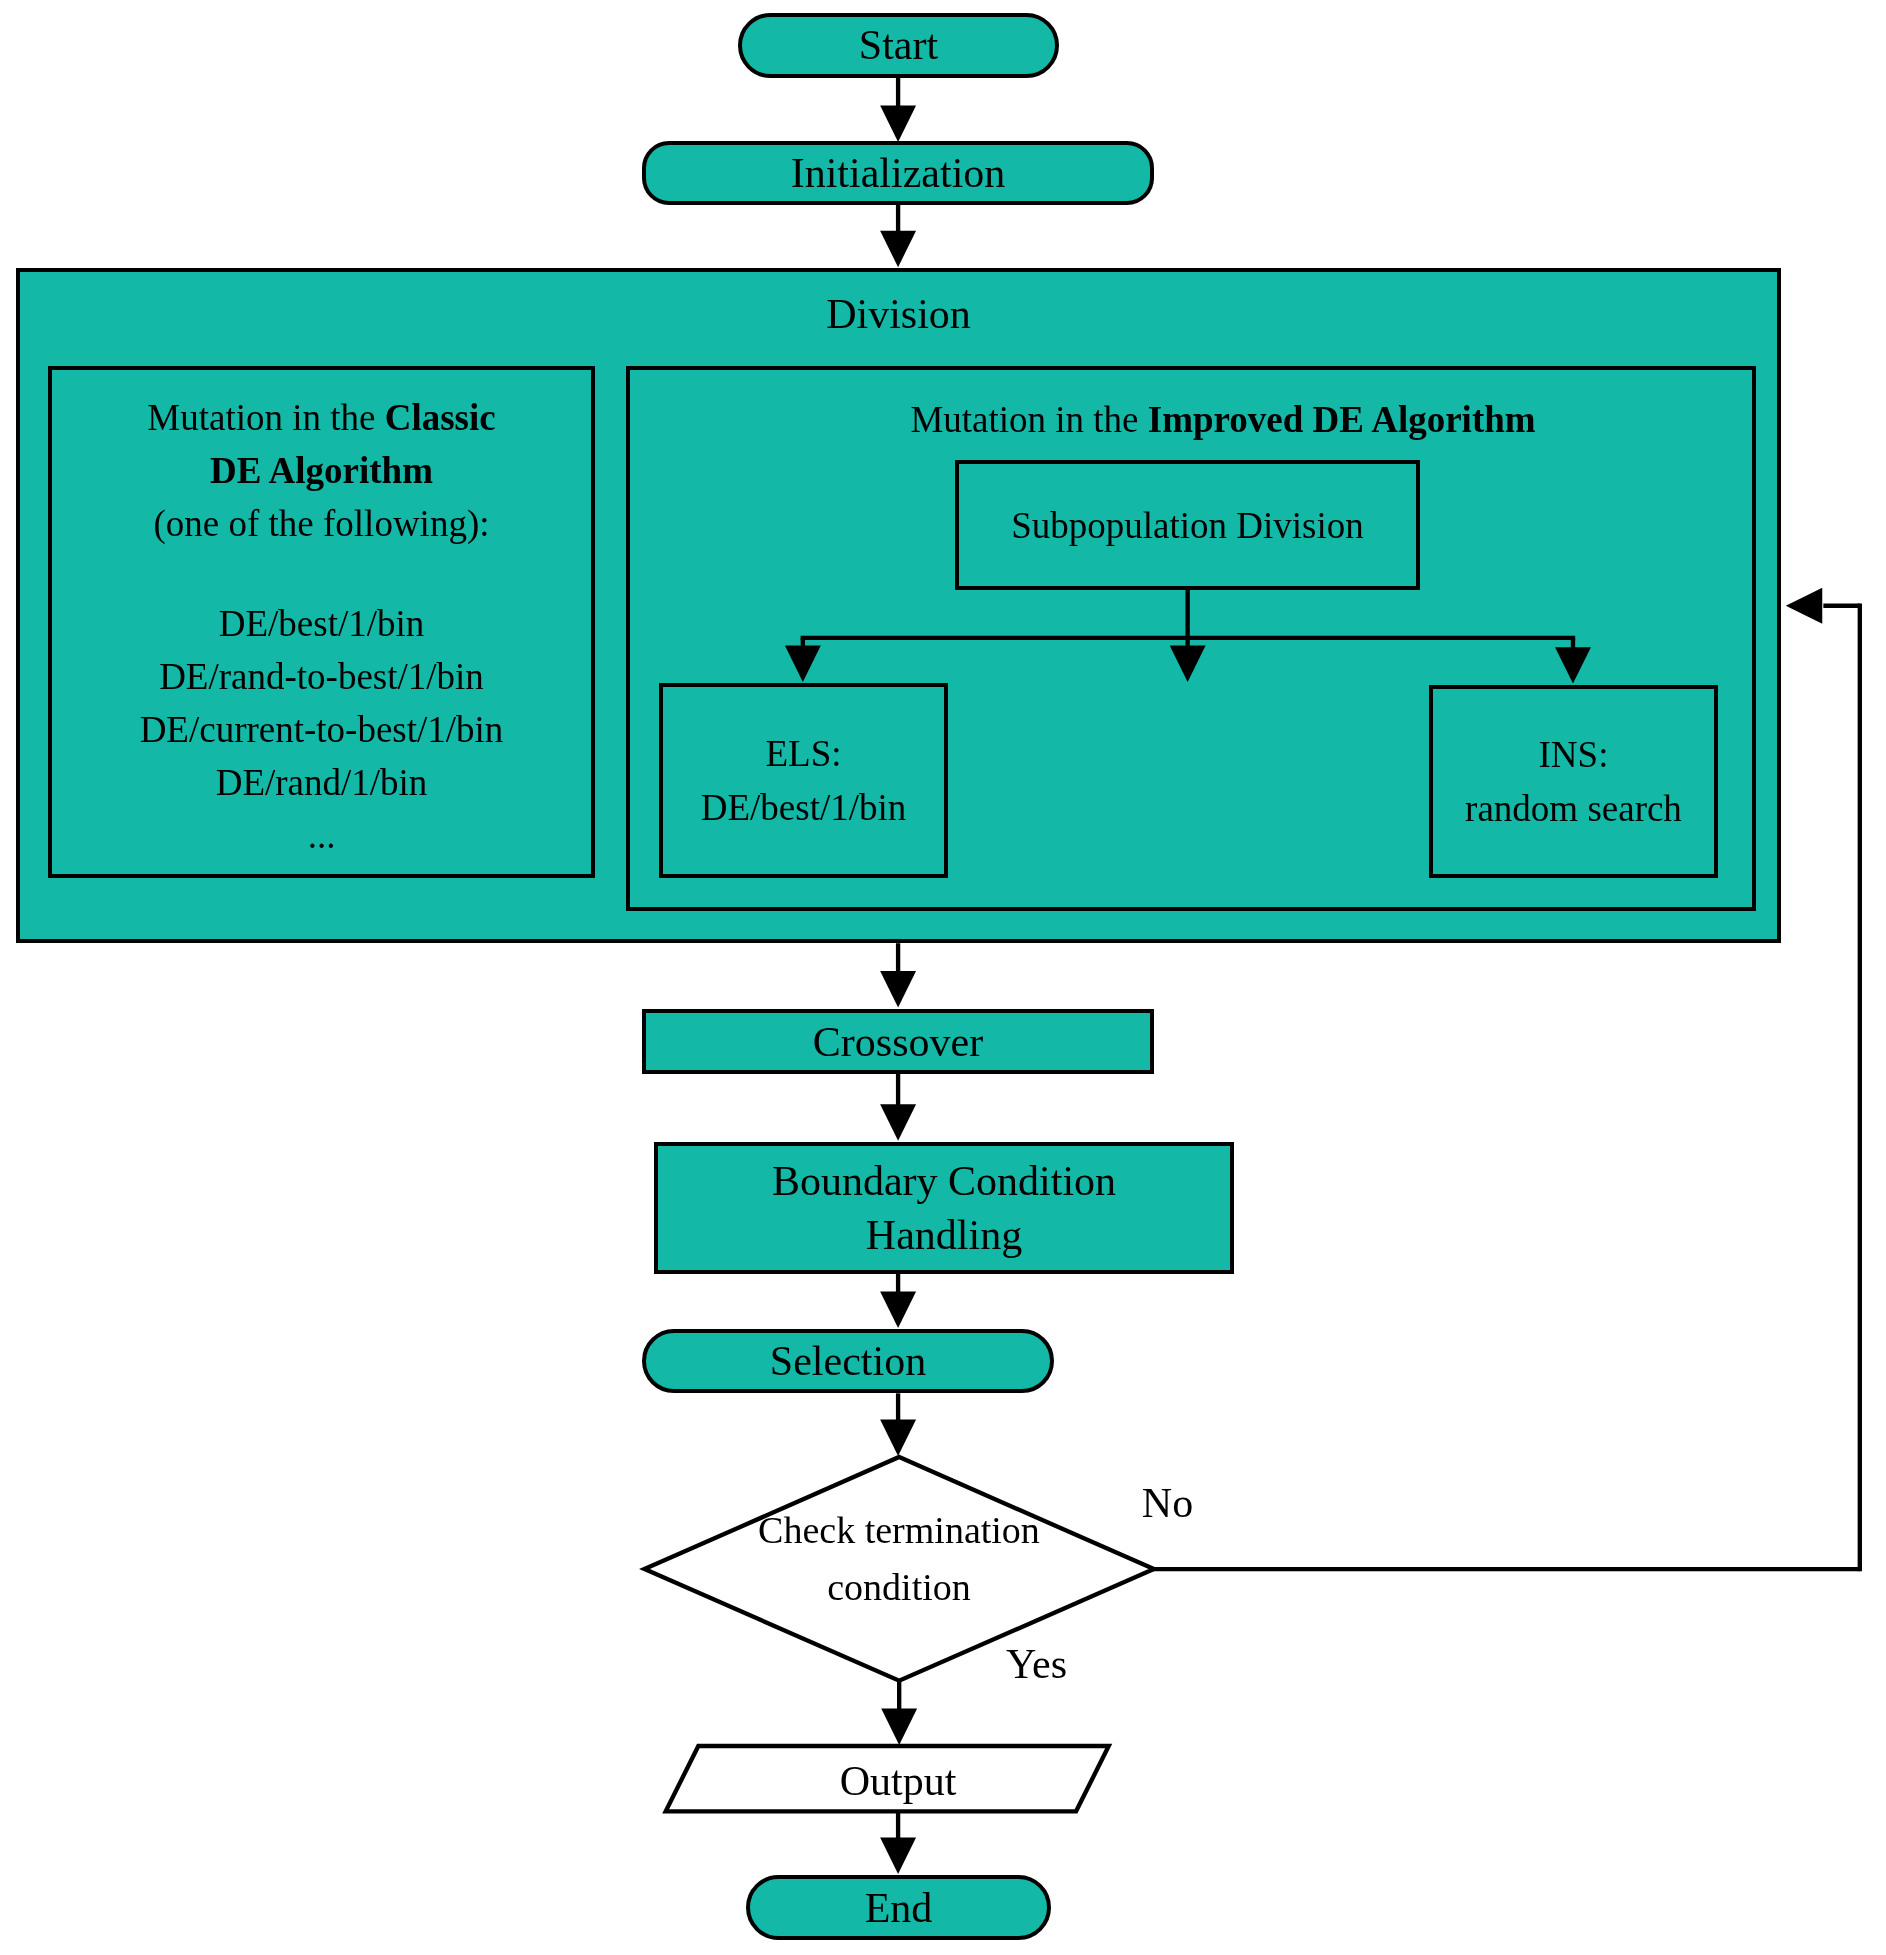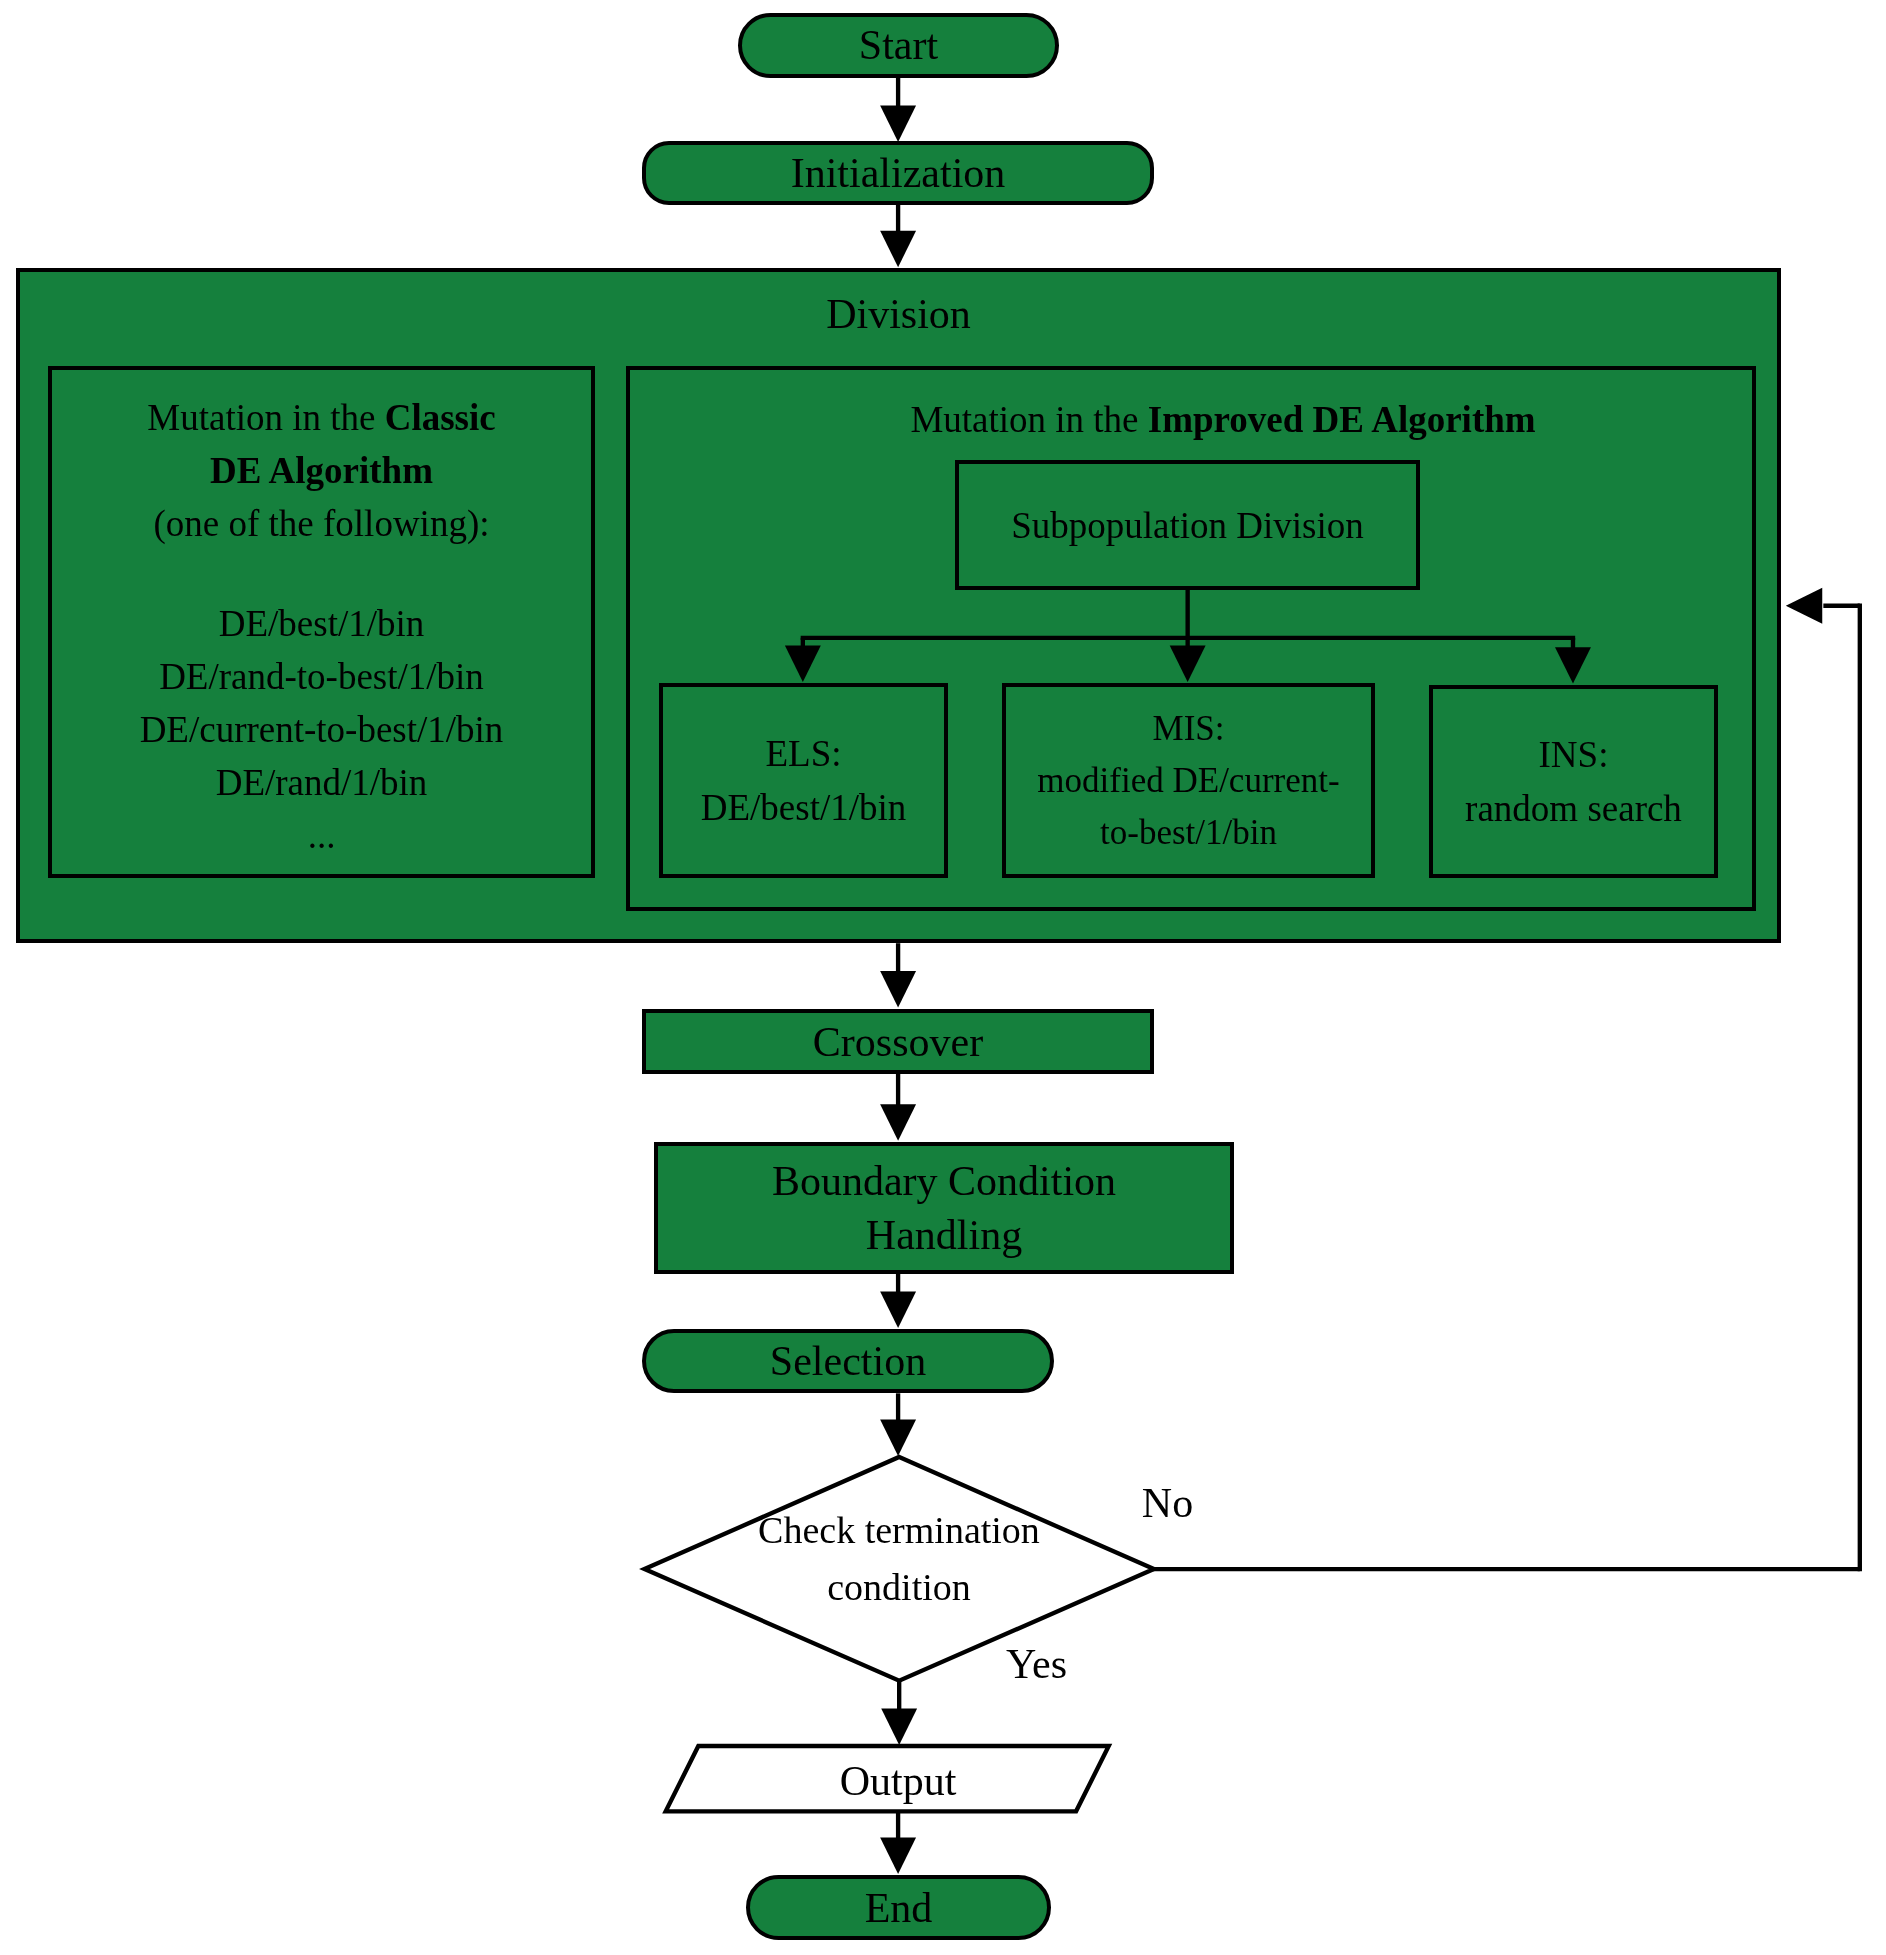--- a/index.html
+++ b/index.html
@@ -1,21 +1,21 @@
 <!DOCTYPE html>
 <html style="font-size:8.7px"><head>
 <meta charset="utf-8">
 <style>
   html,body{margin:0;padding:0;background:#ffffff;}
   #canvas{
     position:relative;width:1886px;height:1955px;background:#ffffff;
     font-family:"Liberation Serif", serif;color:#000;overflow:hidden;
   }
   .box{
-    position:absolute;border:4.4px solid #000;background:#15803d;box-sizing:border-box;
+    position:absolute;border:4.4px solid #000;background:#14b8a6;box-sizing:border-box;
     display:flex;flex-direction:column;align-items:center;justify-content:center;
     text-align:center;z-index:1;
   }
   .terminal{border-radius:35px;}
   .outer{border-width:4.9px;justify-content:flex-start;}
   .node-font{font-size:42px;line-height:54px;}
   .inner-font{font-size:37px;line-height:54px;}
   .bold{font-weight:bold;}
   .label{
     position:absolute;z-index:10;text-align:center;white-space:nowrap;
@@ -60,25 +60,20 @@
 
   <div class="box inner-font" style="left:955px;top:460px;width:465px;height:130px;line-height:57px;z-index:2;">
     <div>Subpopulation Division</div>
   </div>
 
   <div class="box inner-font" style="left:659px;top:683px;width:289px;height:195px;z-index:2;">
     <div>ELS:</div>
     <div>DE/best/1/bin</div>
   </div>
 
-  <div class="box" style="left:1002px;top:683px;width:373px;height:195px;font-size:35px;line-height:52px;z-index:2;">
-    <div>MIS:</div>
-    <div>modified DE/current-</div>
-    <div>to-best/1/bin</div>
-  </div>
 
   <div class="box inner-font" style="left:1429px;top:685px;width:289px;height:193px;z-index:2;">
     <div>INS:</div>
     <div>random search</div>
   </div>
 
   <div class="box node-font" style="left:642px;top:1009px;width:512px;height:65px;">
     <span>Crossover</span>
   </div>
 

